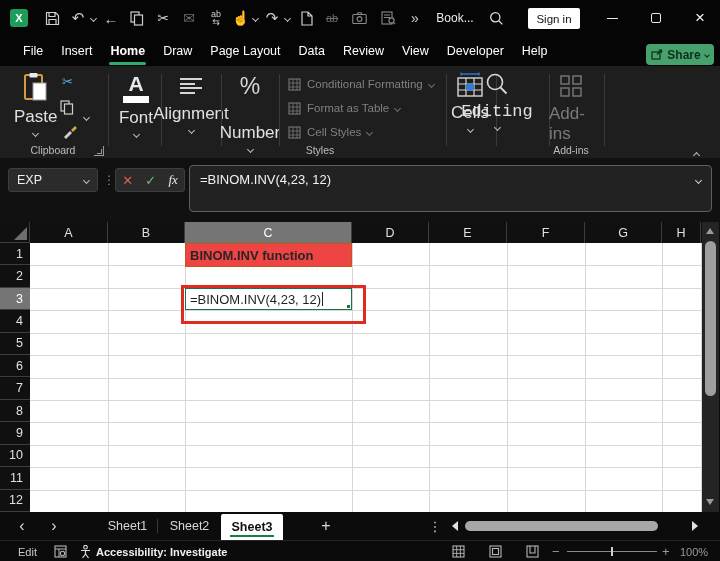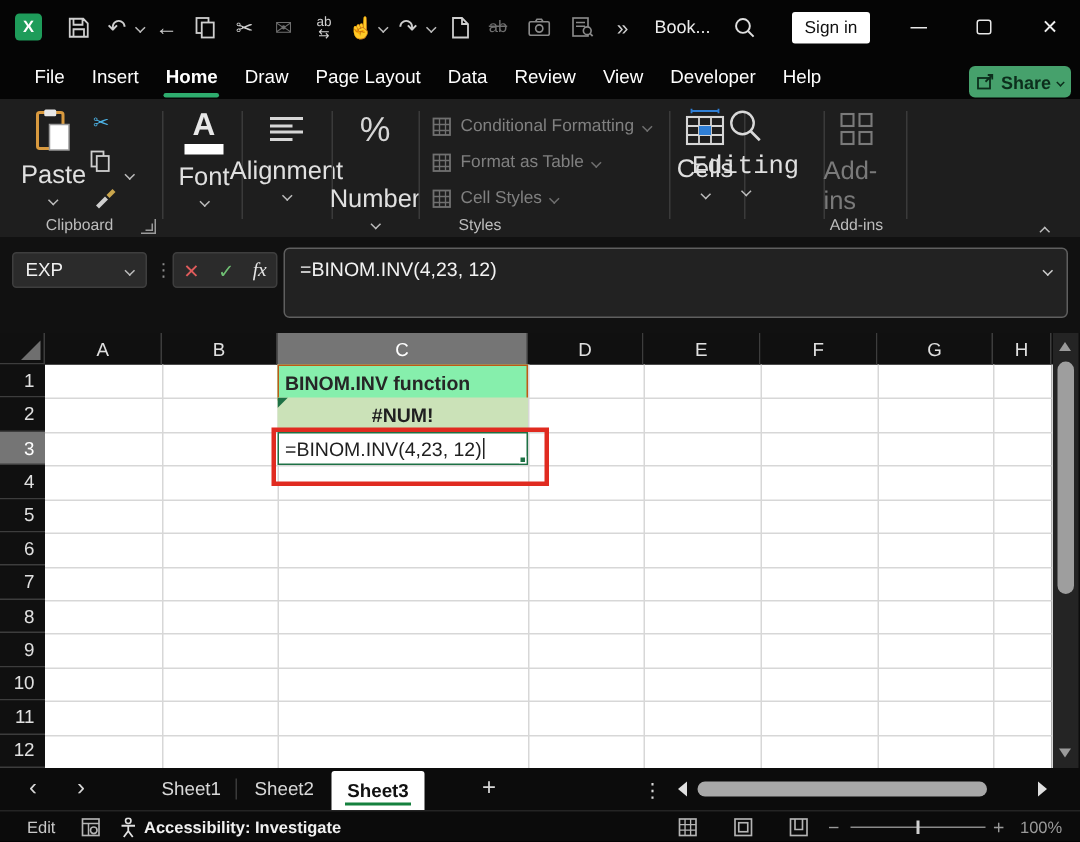--- a/index.html
+++ b/index.html
@@ -396,26 +396,22 @@
       <div class="gline" style="left: 30px; top: 88.25px; width: 671px; height: 1px;"></div>
       <div class="gline" style="left: 30px; top: 110.667px; width: 671px; height: 1px;"></div>
       <div class="gline" style="left: 30px; top: 133.083px; width: 671px; height: 1px;"></div>
       <div class="gline" style="left: 30px; top: 155.5px; width: 671px; height: 1px;"></div>
       <div class="gline" style="left: 30px; top: 177.917px; width: 671px; height: 1px;"></div>
       <div class="gline" style="left: 30px; top: 200.333px; width: 671px; height: 1px;"></div>
       <div class="gline" style="left: 30px; top: 222.75px; width: 671px; height: 1px;"></div>
       <div class="gline" style="left: 30px; top: 245.167px; width: 671px; height: 1px;"></div>
       <div class="gline" style="left: 30px; top: 267.583px; width: 671px; height: 1px;"></div>
       <div class="gline" style="left: 30px; top: 290px; width: 671px; height: 1px;"></div>
-      <div class="gcell" style="left: 185px; width: 167px; top: 21px; height: 24px; background: #86efac; color: rgb(38, 38, 38); border: 1px solid rgb(191, 90, 21); justify-content: flex-start; padding-left: 4px; font-weight: 600;">
+      <div class="gcell" style="left: 185px; width: 167px; top: 21px; height: 24px; background: #ef4444; color: rgb(38, 38, 38); border: 1px solid rgb(191, 90, 21); justify-content: flex-start; padding-left: 4px; font-weight: 600;">
         <span>BINOM.INV function</span>
-      </div>
-      <div class="gcell" style="left: 185px; width: 167px; top: 43.4167px; height: 22.4167px; background: rgb(203, 226, 184); color: rgb(31, 31, 31); justify-content: center; padding-left: 0px; font-weight: 600;">
-        <span>#NUM!</span>
-        <span class="err-tri"></span>
       </div>
       <div class="gcell" style="left: 185px; width: 167px; top: 65.8333px; height: 22.4167px; background: rgb(255, 255, 255); color: rgb(31, 31, 31); border: 1.5px solid rgb(30, 113, 69); justify-content: flex-start; padding-left: 4px; font-weight: 400;">
         <span>=BINOM.INV(4,23, 12)</span>
         <span class="caret"></span>
       </div>
       <div class="fillhandle" style="left: 346px; top: 82.25px;"></div>
       <div class="annot" style="left: 181px; top: 63px; width: 185px; height: 39px; border-color: rgb(224, 43, 32);"></div>
     </div>
 
   <div class="sheetbar">

